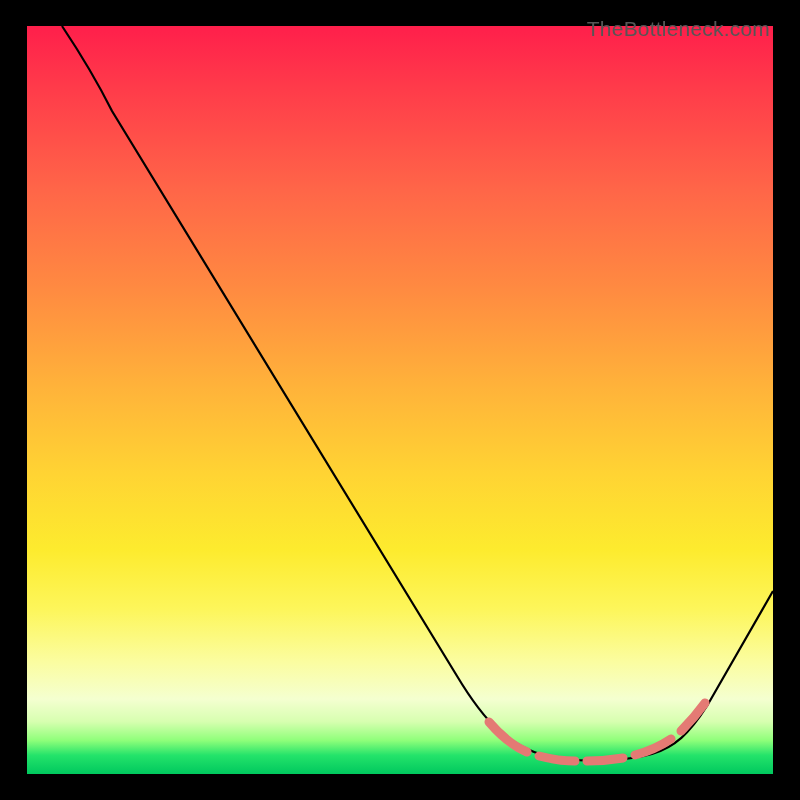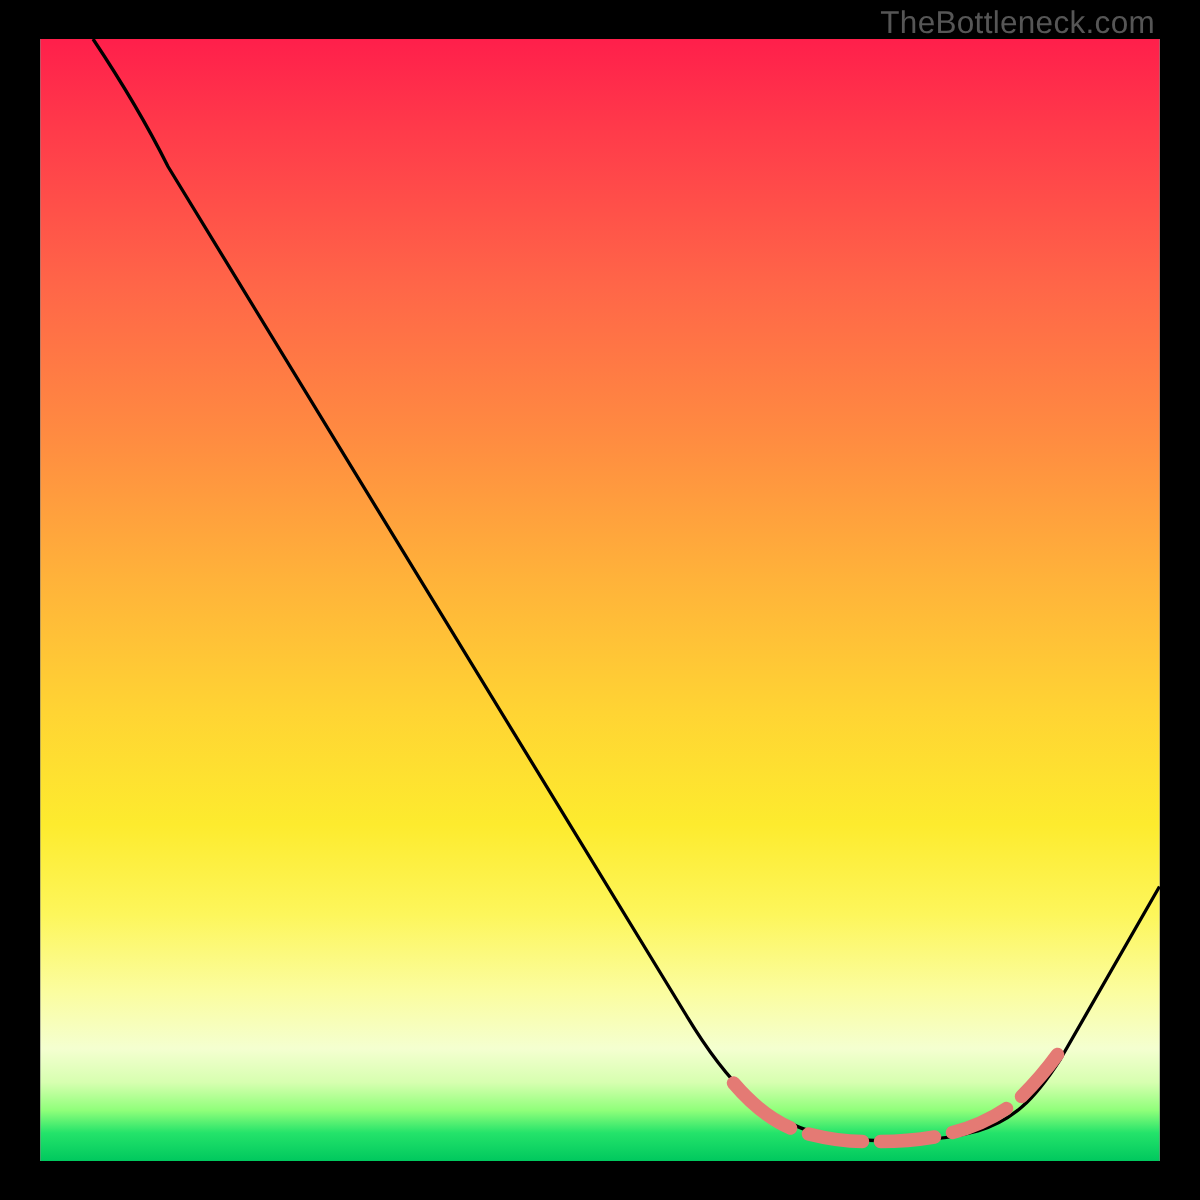--- a/index.html
+++ b/index.html
@@ -53,21 +53,21 @@
     stroke-width: 2.2;
   }
   .curve path.dashes {
     fill: none;
     stroke: #e47a74;
     stroke-width: 9;
     stroke-linecap: round;
   }
   .watermark {
     position: absolute;
-    top: 4px;
+    top: 17px;
     right: 30px;
     font-family: Arial, Helvetica, sans-serif;
     font-size: 21px;
     color: #565656;
     letter-spacing: 0.2px;
   }
   
 </style>
 </head>
 <body>

